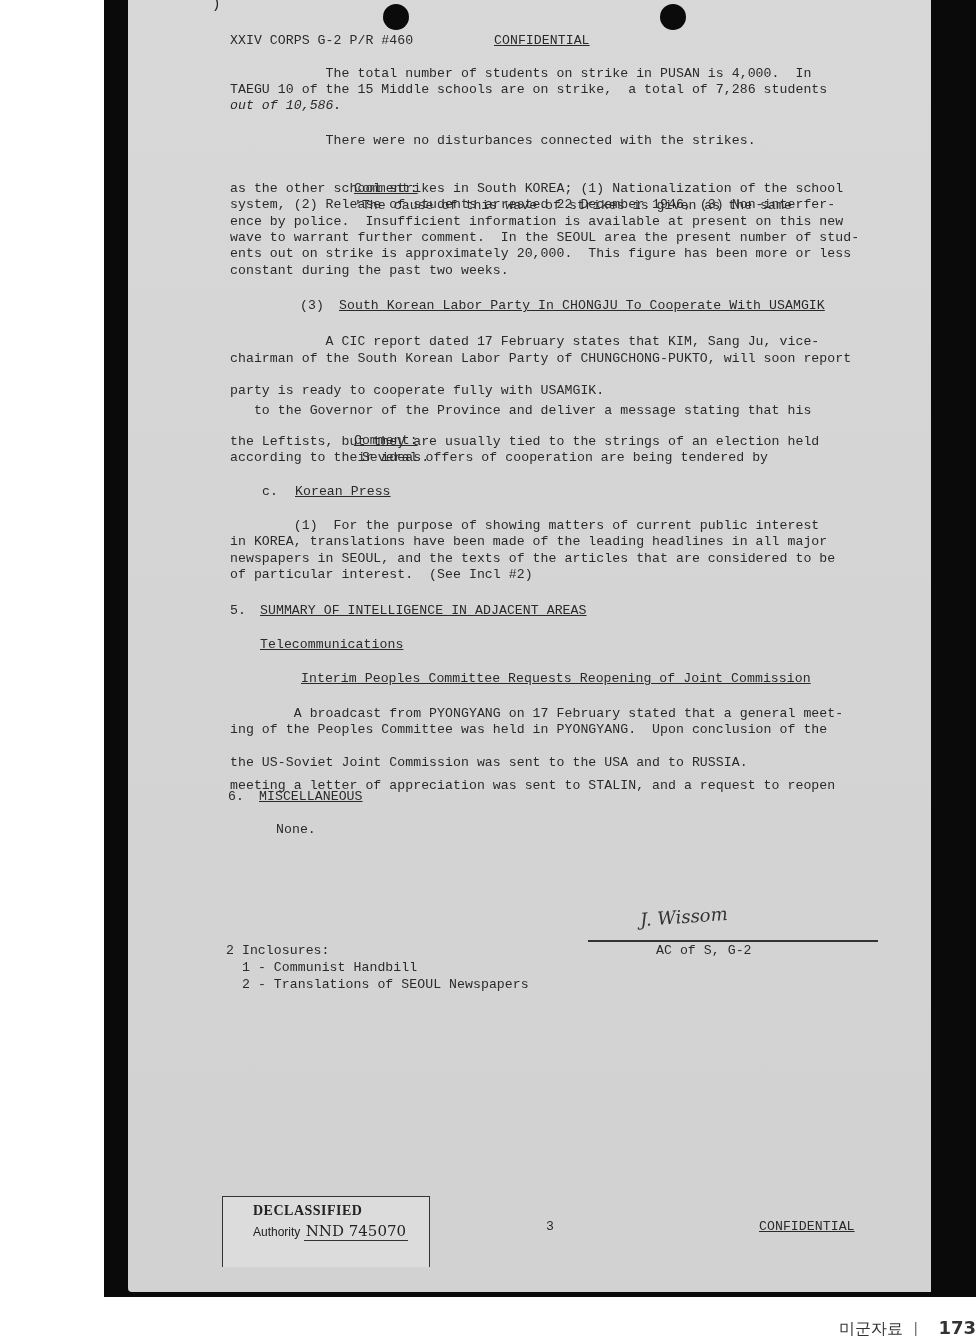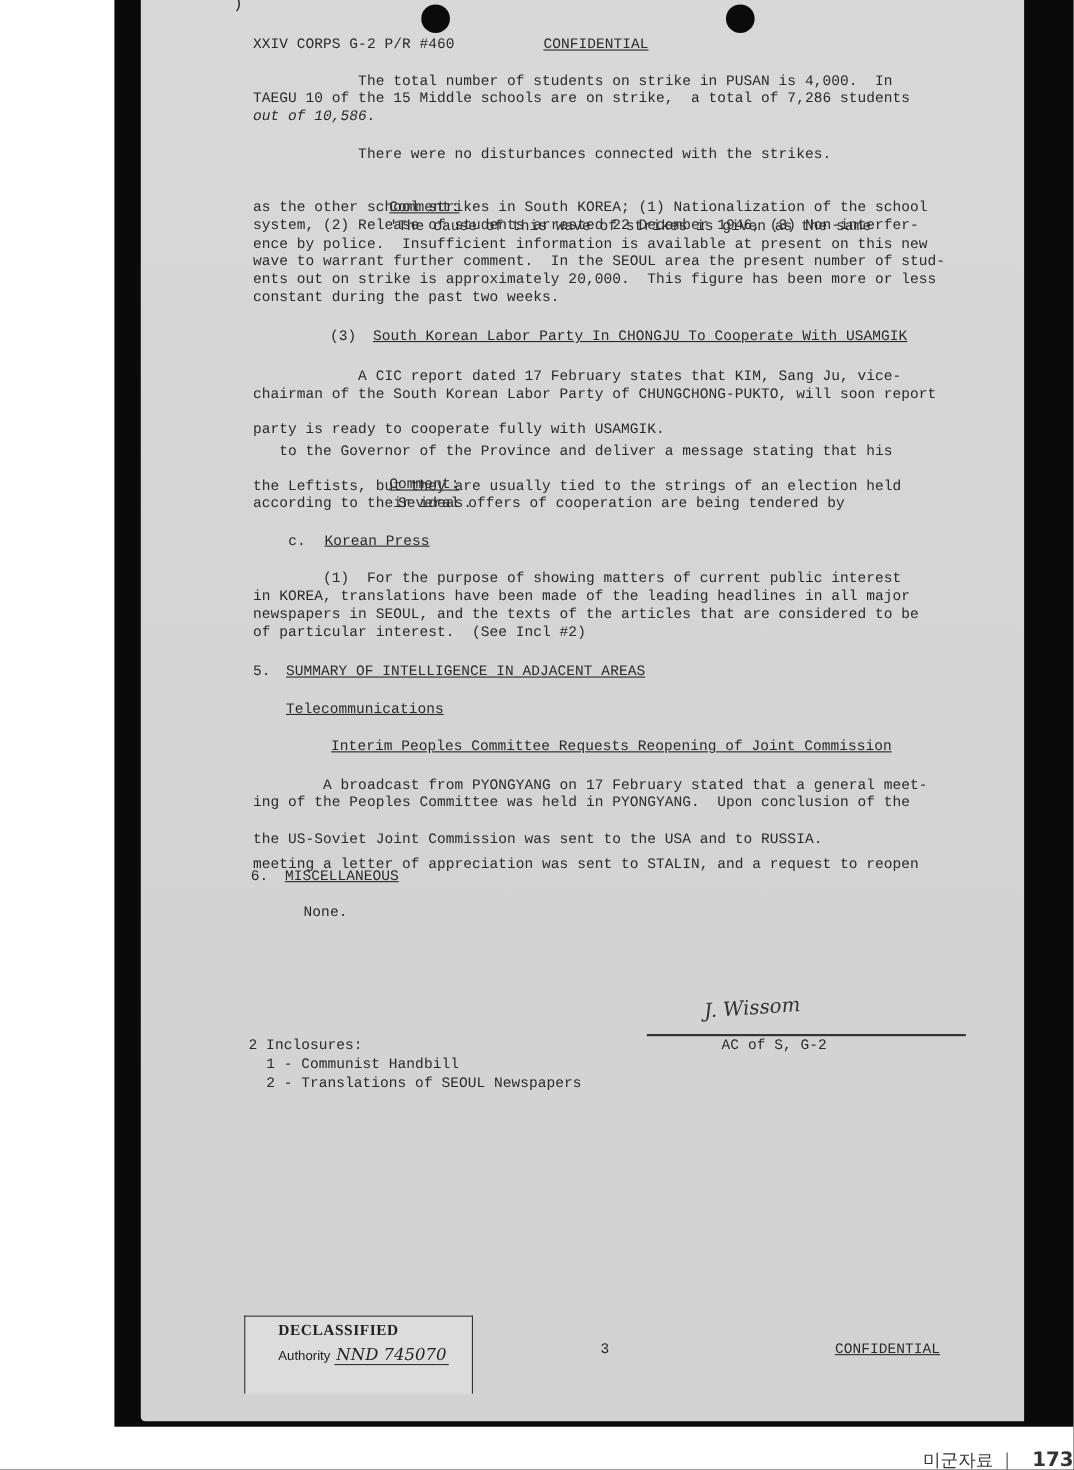--- a/index.html
+++ b/index.html
@@ -14,21 +14,21 @@
   .t { position:absolute; color:#2a2a2a; font-size:13.2px; line-height:16.3px; white-space:pre; letter-spacing:0.05px; }
   .u { text-decoration:underline; }
   .sigline { position:absolute; left:588px; top:940px; width:290px; height:1.5px; background:#333; }
   .sig { position:absolute; left:640px; top:906px; font-family:"DejaVu Serif",serif; font-style:italic;
          font-size:18px; color:#333; transform:rotate(-4deg); }
   .stamp { position:absolute; left:222px; top:1196px; width:206px; height:70px; border:1.5px solid #333;
            border-bottom:none; background:#dcdcdc; }
   .stamp-title { position:absolute; left:30px; top:6px; font-family:"Liberation Serif",serif; font-weight:bold;
                  font-size:14px; color:#222; letter-spacing:0.5px; }
   .stamp-auth { position:absolute; left:30px; top:25px; font-family:"Liberation Sans",sans-serif; font-size:12px; color:#222; }
-  .stamp-val { font-family:"DejaVu Serif",serif; font-style:italic; font-size:15px; border-bottom:1px solid #333; padding:0 2px; }
+  .stamp-val { font-family:"DejaVu Serif",serif; font-size:15px; border-bottom:1px solid #333; padding:0 2px; }
   .footer { position:absolute; top:1317px; right:0; font-family:"DejaVu Sans",sans-serif; font-size:16px; color:#333; white-space:nowrap; }
   .footer .num { font-weight:bold; font-size:18px; margin-left:10px; }
   .footer .sep { margin:0 10px; color:#777; }
 </style>
 </head>
 <body>
 
 <div class="scan"></div>
 <div class="paper"></div>
 

